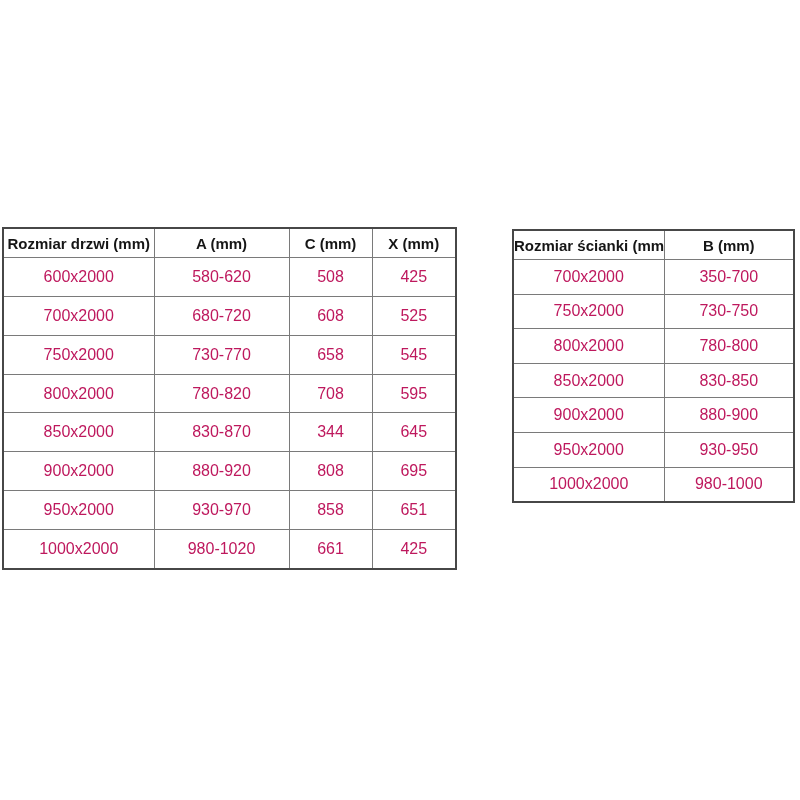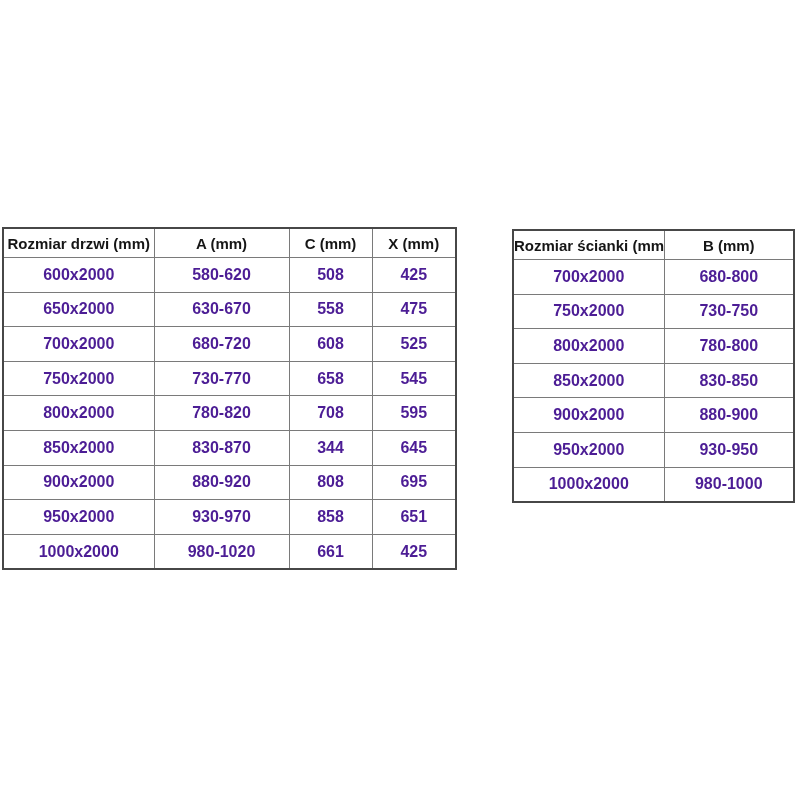--- a/index.html
+++ b/index.html
@@ -25,23 +25,23 @@
     overflow: hidden;
     white-space: nowrap;
   }
   .tbl th {
     font-weight: bold;
     font-size: 15px;
     color: #161616;
     height: 28px;
   }
   .tbl td {
-    font-weight: bold;
+    font-weight: normal;
     font-size: 16px;
-    color: #4c1d95;
+    color: #be185d;
     height: 33.6px;
   }
   #doors-table { left: 2px; top: 227px; width: 453px; height: 343px; }
   #wall-table  { left: 512px; top: 229px; width: 281px; height: 273px; }
 </style>
 </head>
 <body>
 
 <table id="doors-table" class="tbl">
   <colgroup>
@@ -57,26 +57,20 @@
       <th>C (mm)</th>
       <th>X (mm)</th>
     </tr>
   </thead>
   <tbody>
     <tr>
       <td>600x2000</td>
       <td>580-620</td>
       <td>508</td>
       <td>425</td>
-    </tr>
-    <tr>
-      <td>650x2000</td>
-      <td>630-670</td>
-      <td>558</td>
-      <td>475</td>
     </tr>
     <tr>
       <td>700x2000</td>
       <td>680-720</td>
       <td>608</td>
       <td>525</td>
     </tr>
     <tr>
       <td>750x2000</td>
       <td>730-770</td>
@@ -123,21 +117,21 @@
   </colgroup>
   <thead>
     <tr>
       <th>Rozmiar ścianki (mm)</th>
       <th>B (mm)</th>
     </tr>
   </thead>
   <tbody>
     <tr>
       <td>700x2000</td>
-      <td>680-800</td>
+      <td>350-700</td>
     </tr>
     <tr>
       <td>750x2000</td>
       <td>730-750</td>
     </tr>
     <tr>
       <td>800x2000</td>
       <td>780-800</td>
     </tr>
     <tr>

